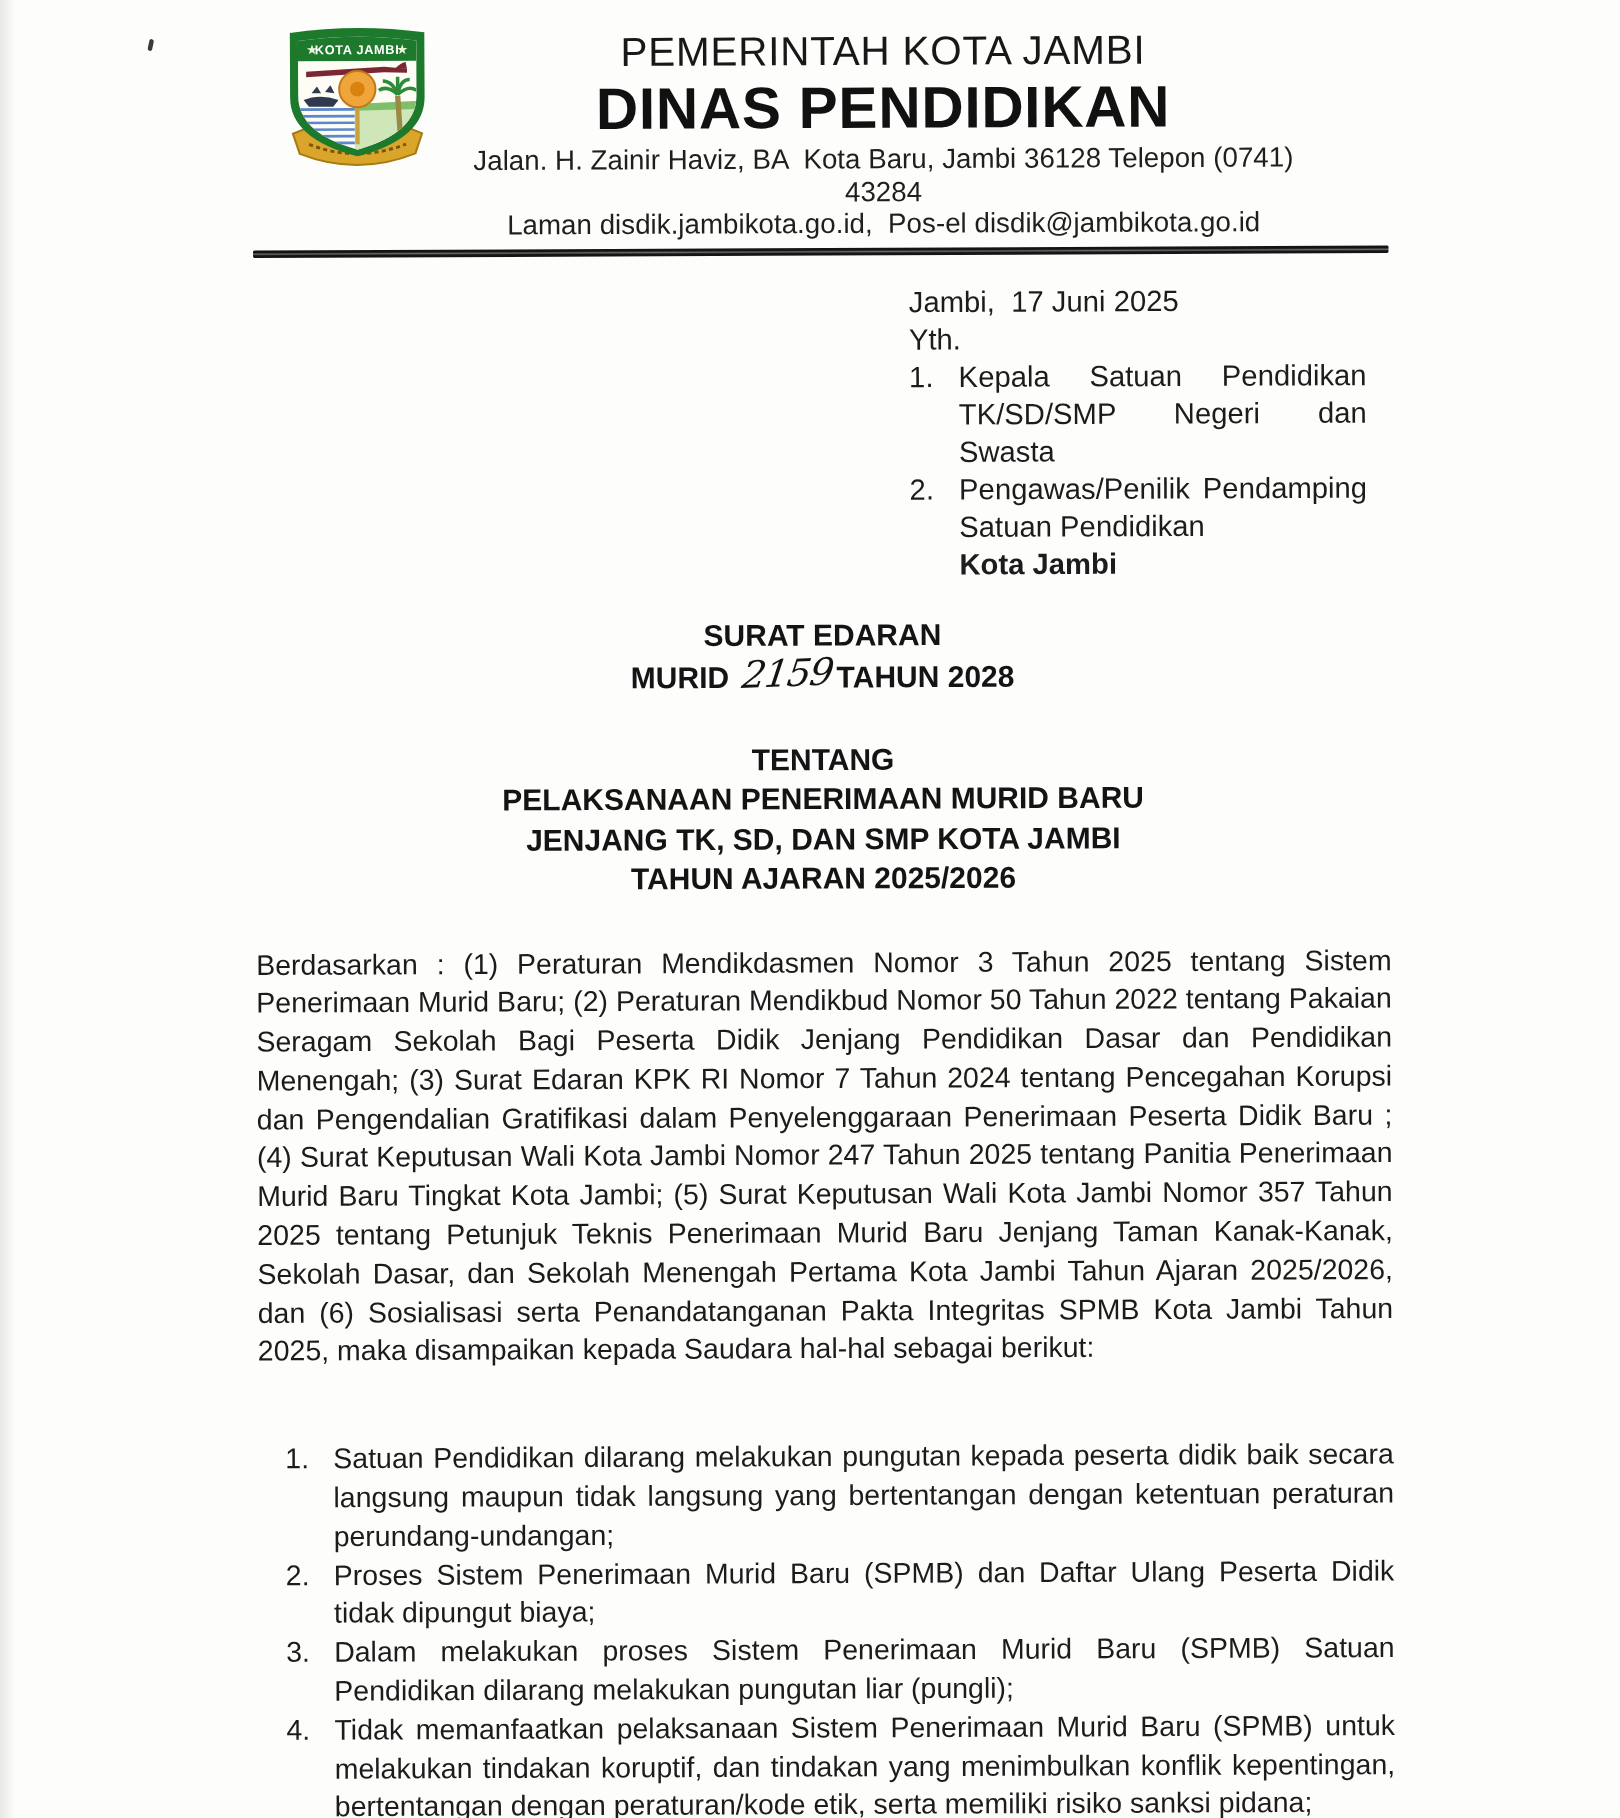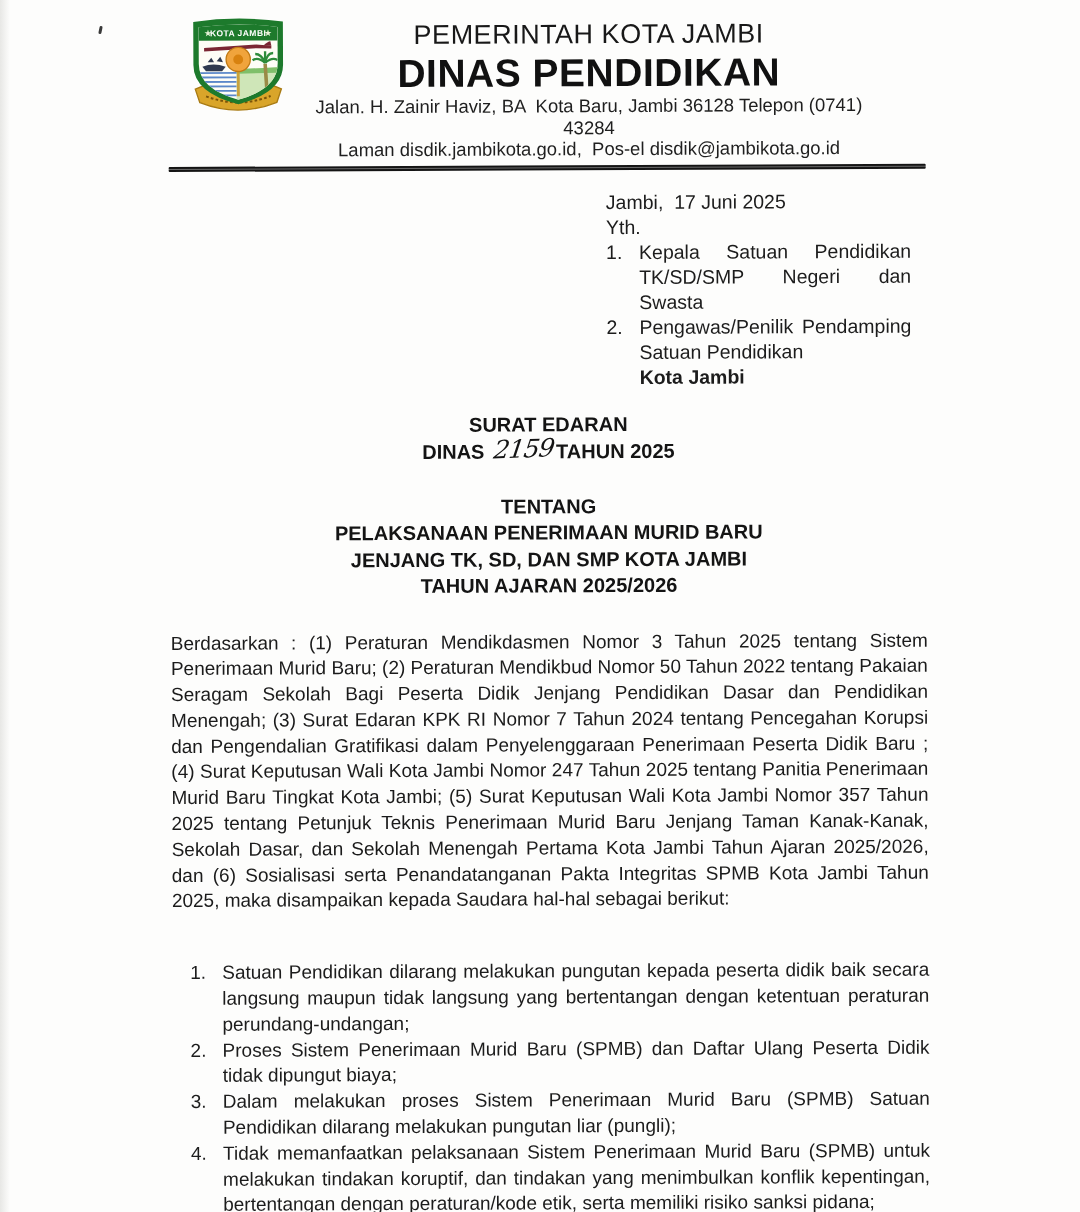--- a/index.html
+++ b/index.html
@@ -168,21 +168,21 @@
       </div>
       <div class="recip-row">
         <span class="recip-num">2.</span>
         <span class="recip-text">Pengawas/Penilik Pendamping Satuan Pendidikan</span>
       </div>
       <div class="recip-city">Kota Jambi</div>
     </section>
 
     <section class="title-block">
       <div>SURAT EDARAN</div>
-      <div><span>DINAS</span><span class="handwritten">2159</span><span>TAHUN 2025</span></div>
+      <div><span>MURID</span><span class="handwritten">2159</span><span>TAHUN 2028</span></div>
       <div class="tentang">TENTANG</div>
       <div>PELAKSANAAN PENERIMAAN MURID BARU</div>
       <div>JENJANG TK, SD, DAN SMP KOTA JAMBI</div>
       <div>TAHUN AJARAN 2025/2026</div>
     </section>
 
     <p class="opening">Berdasarkan : (1) Peraturan Mendikdasmen Nomor 3 Tahun 2025 tentang Sistem Penerimaan Murid Baru; (2) Peraturan Mendikbud Nomor 50 Tahun 2022 tentang Pakaian Seragam Sekolah Bagi Peserta Didik Jenjang Pendidikan Dasar dan Pendidikan Menengah; (3) Surat Edaran KPK RI Nomor 7 Tahun 2024 tentang Pencegahan Korupsi dan Pengendalian Gratifikasi dalam Penyelenggaraan Penerimaan Peserta Didik Baru ; (4) Surat Keputusan Wali Kota Jambi Nomor 247 Tahun 2025 tentang Panitia Penerimaan Murid Baru Tingkat Kota Jambi; (5) Surat Keputusan Wali Kota Jambi Nomor 357 Tahun 2025 tentang Petunjuk Teknis Penerimaan Murid Baru Jenjang Taman Kanak-Kanak, Sekolah Dasar, dan Sekolah Menengah Pertama Kota Jambi Tahun Ajaran 2025/2026, dan (6) Sosialisasi serta Penandatanganan Pakta Integritas SPMB Kota Jambi Tahun 2025, maka disampaikan kepada Saudara hal-hal sebagai berikut:</p>
 
     <section class="item-list">
       <div class="item-row">

